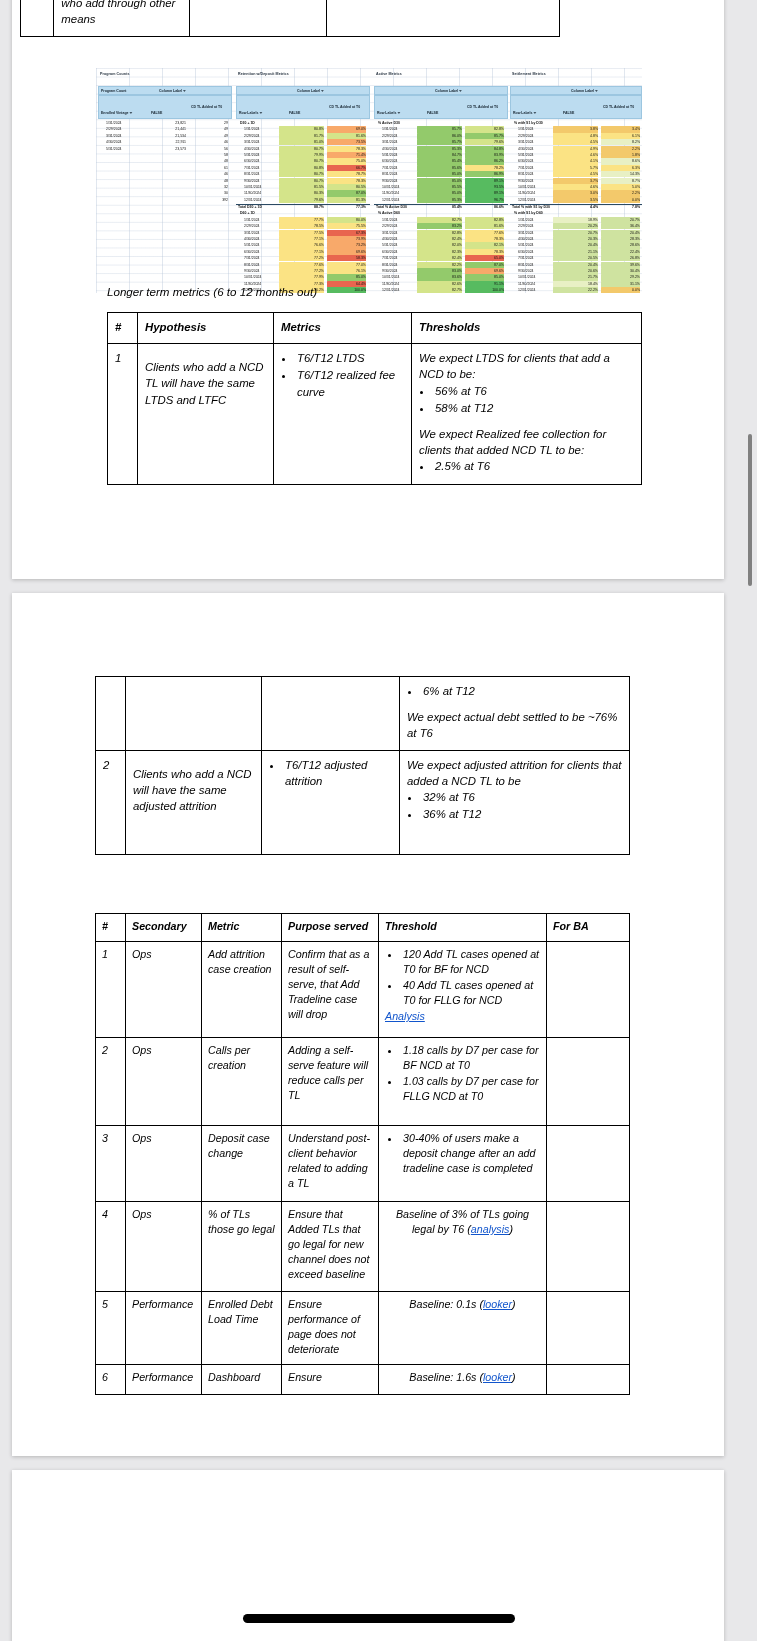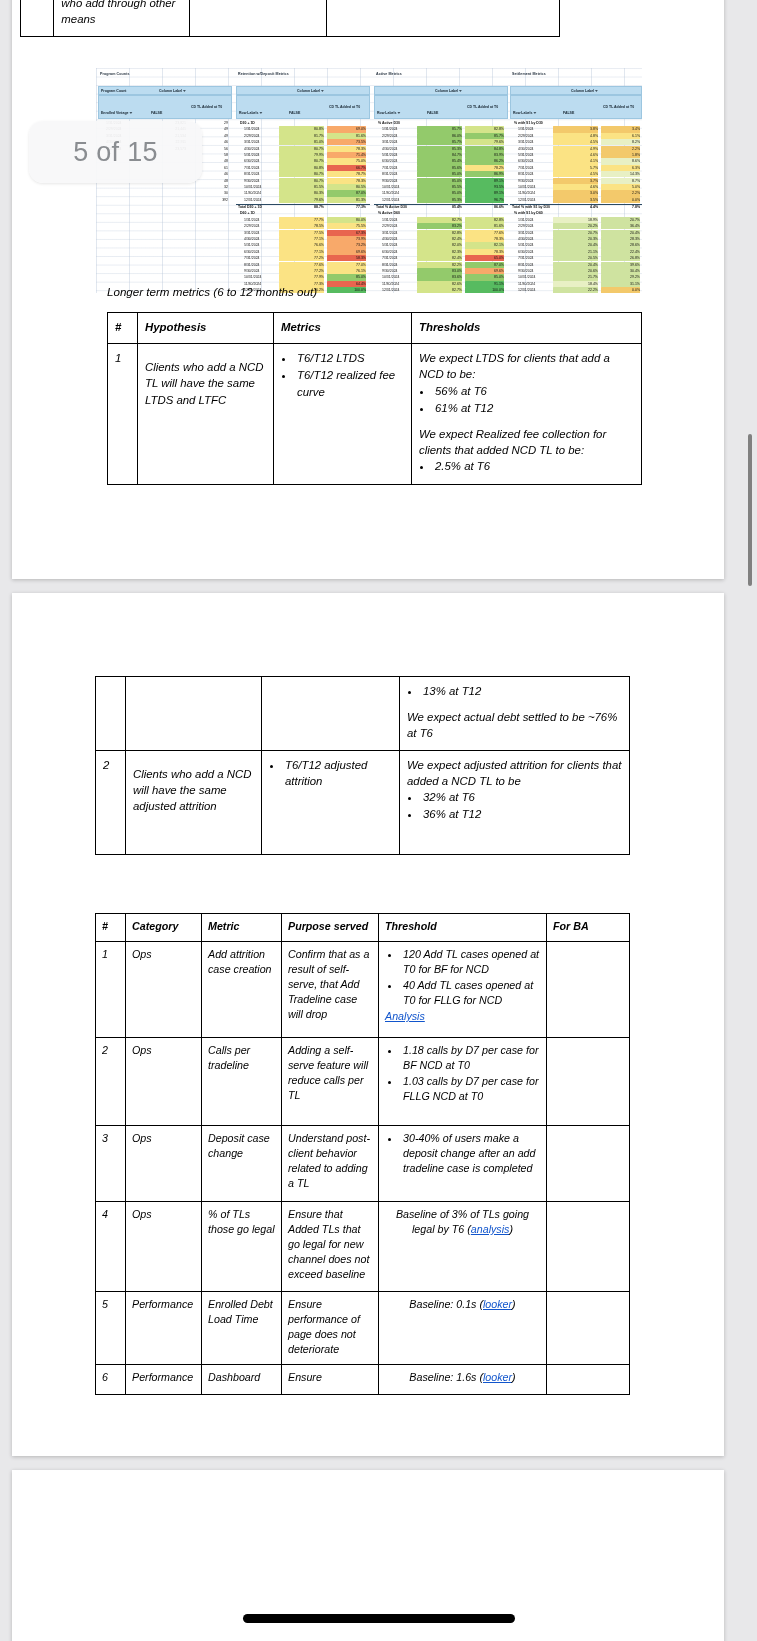--- a/index.html
+++ b/index.html
@@ -640,21 +640,20 @@
               <div class="scell" style="left: 92px; top: 213.8px; width: 38px; text-align: right;">31.1%</div>
               <div class="scell" style="left: 8px; top: 220.2px; width: 40px; text-align: left;">12/31/2024</div>
               <div class="chip" style="left: 43px; top: 219.2px; width: 45px; height: 6.2px; background: rgb(207, 227, 160);"></div>
               <div class="scell" style="left: 44px; top: 220.2px; width: 44px; text-align: right;">22.2%</div>
               <div class="chip" style="left: 91px; top: 219.2px; width: 39px; height: 6.2px; background: rgb(243, 201, 107);"></div>
               <div class="scell" style="left: 92px; top: 220.2px; width: 38px; text-align: right;">0.0%</div>
             </div>
           </div>
       </div>
 
-      <div id="page-badge">5 of 15</div>
 
       <div class="section-note" id="longer-note">Longer term metrics (6 to 12 months out)</div>
 
       <table class="doc" id="tbl-longer">
         <tbody>
             <tr>
           <th class="c0">#</th>
           <th class="c1">Hypothesis</th>
           <th class="c2">Metrics</th>
           <th class="c3">Thresholds</th>
@@ -668,21 +667,21 @@
           <td class="c2">
             <ul>
               <li>T6/T12 LTDS</li>
               <li>T6/T12 realized fee curve</li>
             </ul>
           </td>
           <td class="c3">
             <div>We expect LTDS for clients that add a NCD to be:</div>
             <ul>
               <li>56% at T6</li>
-              <li>61% at T12</li>
+              <li>58% at T12</li>
             </ul>
             <div class="gap"></div>
             <div>We expect Realized fee collection for clients that added NCD TL to be:</div>
             <ul>
               <li>2.5% at T6</li>
             </ul>
           </td>
         </tr>
       </tbody>
         </table>
@@ -694,21 +693,21 @@
     <div class="page-inner">
 
       <table class="doc" id="tbl-cont">
         <tbody>
             <tr style="height:64px">
           <td class="c0"></td>
           <td class="c1"></td>
           <td class="c2"></td>
           <td class="c3">
             <ul>
-              <li>13% at T12</li>
+              <li>6% at T12</li>
             </ul>
             <div class="gap"></div>
             <div>We expect actual debt settled to be ~76% at T6</div>
           </td>
         </tr>
         <tr style="height:104px">
           <td class="c0">2</td>
           <td class="c1">
             <div class="gap"></div>
             <span>Clients who add a NCD will have the same adjusted attrition</span>
@@ -727,21 +726,21 @@
           </td>
         </tr>
       </tbody>
         </table>
 
 
       <table class="doc" id="tbl-sec">
         <tbody>
             <tr>
           <th class="c0">#</th>
-          <th class="c1">Category</th>
+          <th class="c1">Secondary</th>
           <th class="c2">Metric</th>
           <th class="c3">Purpose served</th>
           <th class="c4">Threshold</th>
           <th class="c5">For BA</th>
         </tr>
         </tbody>
           <tbody id="sec-body">
             <tr style="height: 96px;">
               <td class="c0">1</td>
               <td class="c1">Ops</td>
@@ -749,21 +748,21 @@
               <td class="c3">Confirm that as a result of self-serve, that Add Tradeline case will drop</td>
               <td class="c4"><ul>
                   <li>120 Add TL cases opened at T0 for BF for NCD</li>
                   <li>40 Add TL cases opened at T0 for FLLG for NCD</li>
                 </ul><a class="lnk">Analysis</a></td>
               <td class="c5"></td>
             </tr>
             <tr style="height: 88px;">
               <td class="c0">2</td>
               <td class="c1">Ops</td>
-              <td class="c2">Calls per tradeline</td>
+              <td class="c2">Calls per creation</td>
               <td class="c3">Adding a self-serve feature will reduce calls per TL</td>
               <td class="c4">
                 <ul>
                   <li>1.18 calls by D7 per case for BF NCD at T0</li>
                   <li>1.03 calls by D7 per case for FLLG NCD at T0</li>
                 </ul>
               </td>
               <td class="c5"></td>
             </tr>
             <tr style="height: 76px;">

